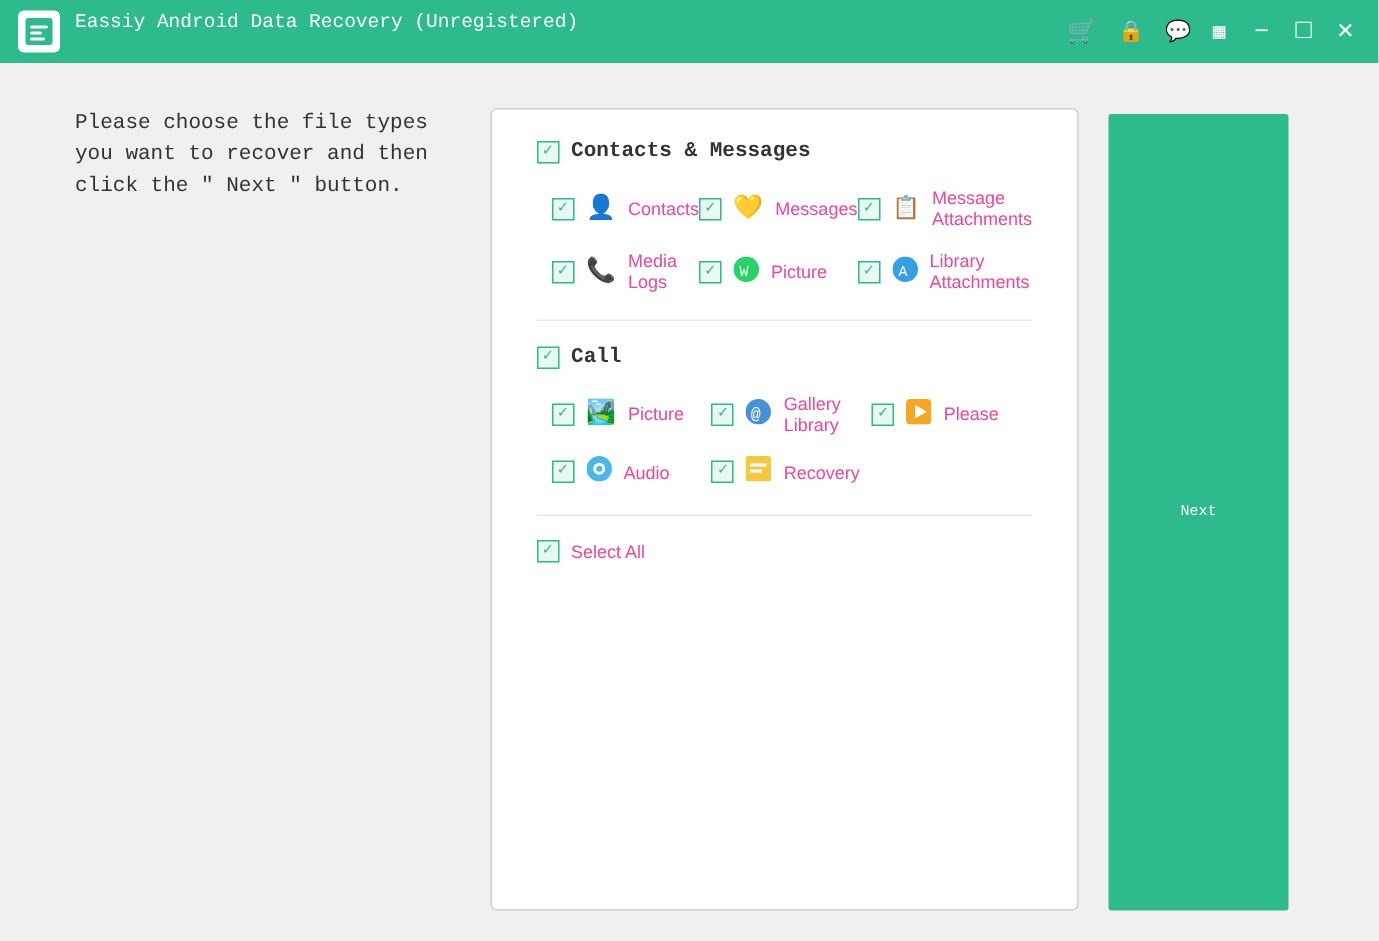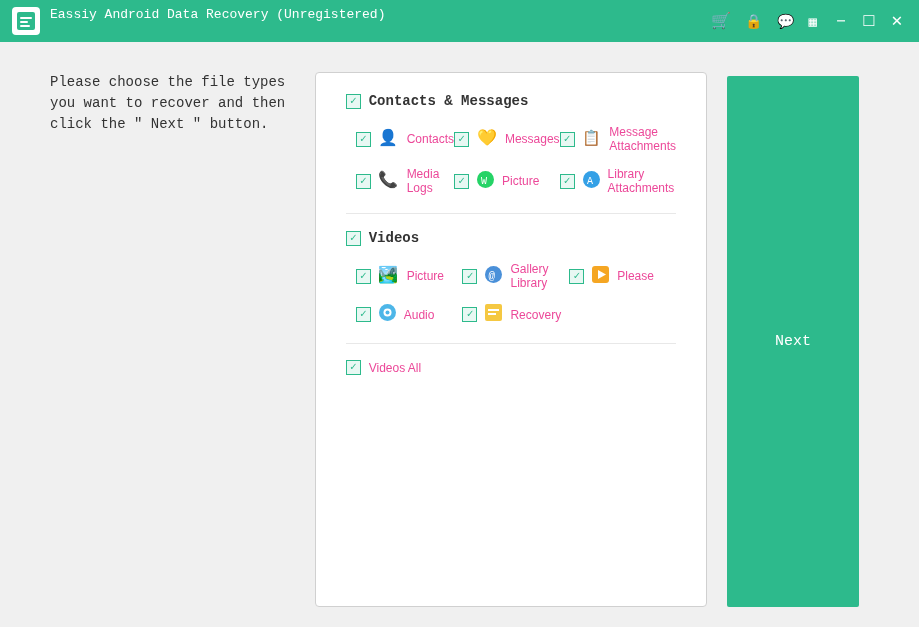--- a/index.html
+++ b/index.html
@@ -181,21 +181,21 @@
       padding-right: 10px;
       margin-top: 4px;
     }
 
     .next-button {
       background: #2dba8c;
       color: white;
       border: none;
       padding: 10px 48px;
       font-family: 'Courier New', Courier, monospace;
-      font-size: 15px;
+      font-size: 10px;
       cursor: pointer;
       border-radius: 2px;
     }
   </style>
 </head>
 <body>
 
 <div class="titlebar">
   <div class="titlebar-left">
     <div class="titlebar-logo">
@@ -296,21 +296,21 @@
         <span class="item-label">Library Attachments</span>
       </div>
     </div>
 
     <hr class="section-divider">
 
     <div class="section-header">
       <div class="checkbox">
         <span class="checkbox-check">✓</span>
       </div>
-      <span class="section-header-label">Videos</span>
+      <span class="section-header-label">Call</span>
     </div>
 
     <div class="items-grid">
 
       <div class="item-row">
         <div class="checkbox">
             <span class="checkbox-check">✓</span>
           </div>
         <span class="item-icon">🏞️</span>
         <span class="item-label">Picture</span>
@@ -370,21 +370,21 @@
         <span class="item-label">Recovery</span>
       </div>
     </div>
 
     <hr class="section-divider">
 
     <div class="select-all-row">
       <div class="checkbox">
         <span class="checkbox-check">✓</span>
       </div>
-      <span class="item-label">Videos All</span>
+      <span class="item-label">Select All</span>
     </div>
 
   </div>
 
   <div class="bottom-bar">
     <button class="next-button">Next</button>
   </div>
 
 </div>
 

